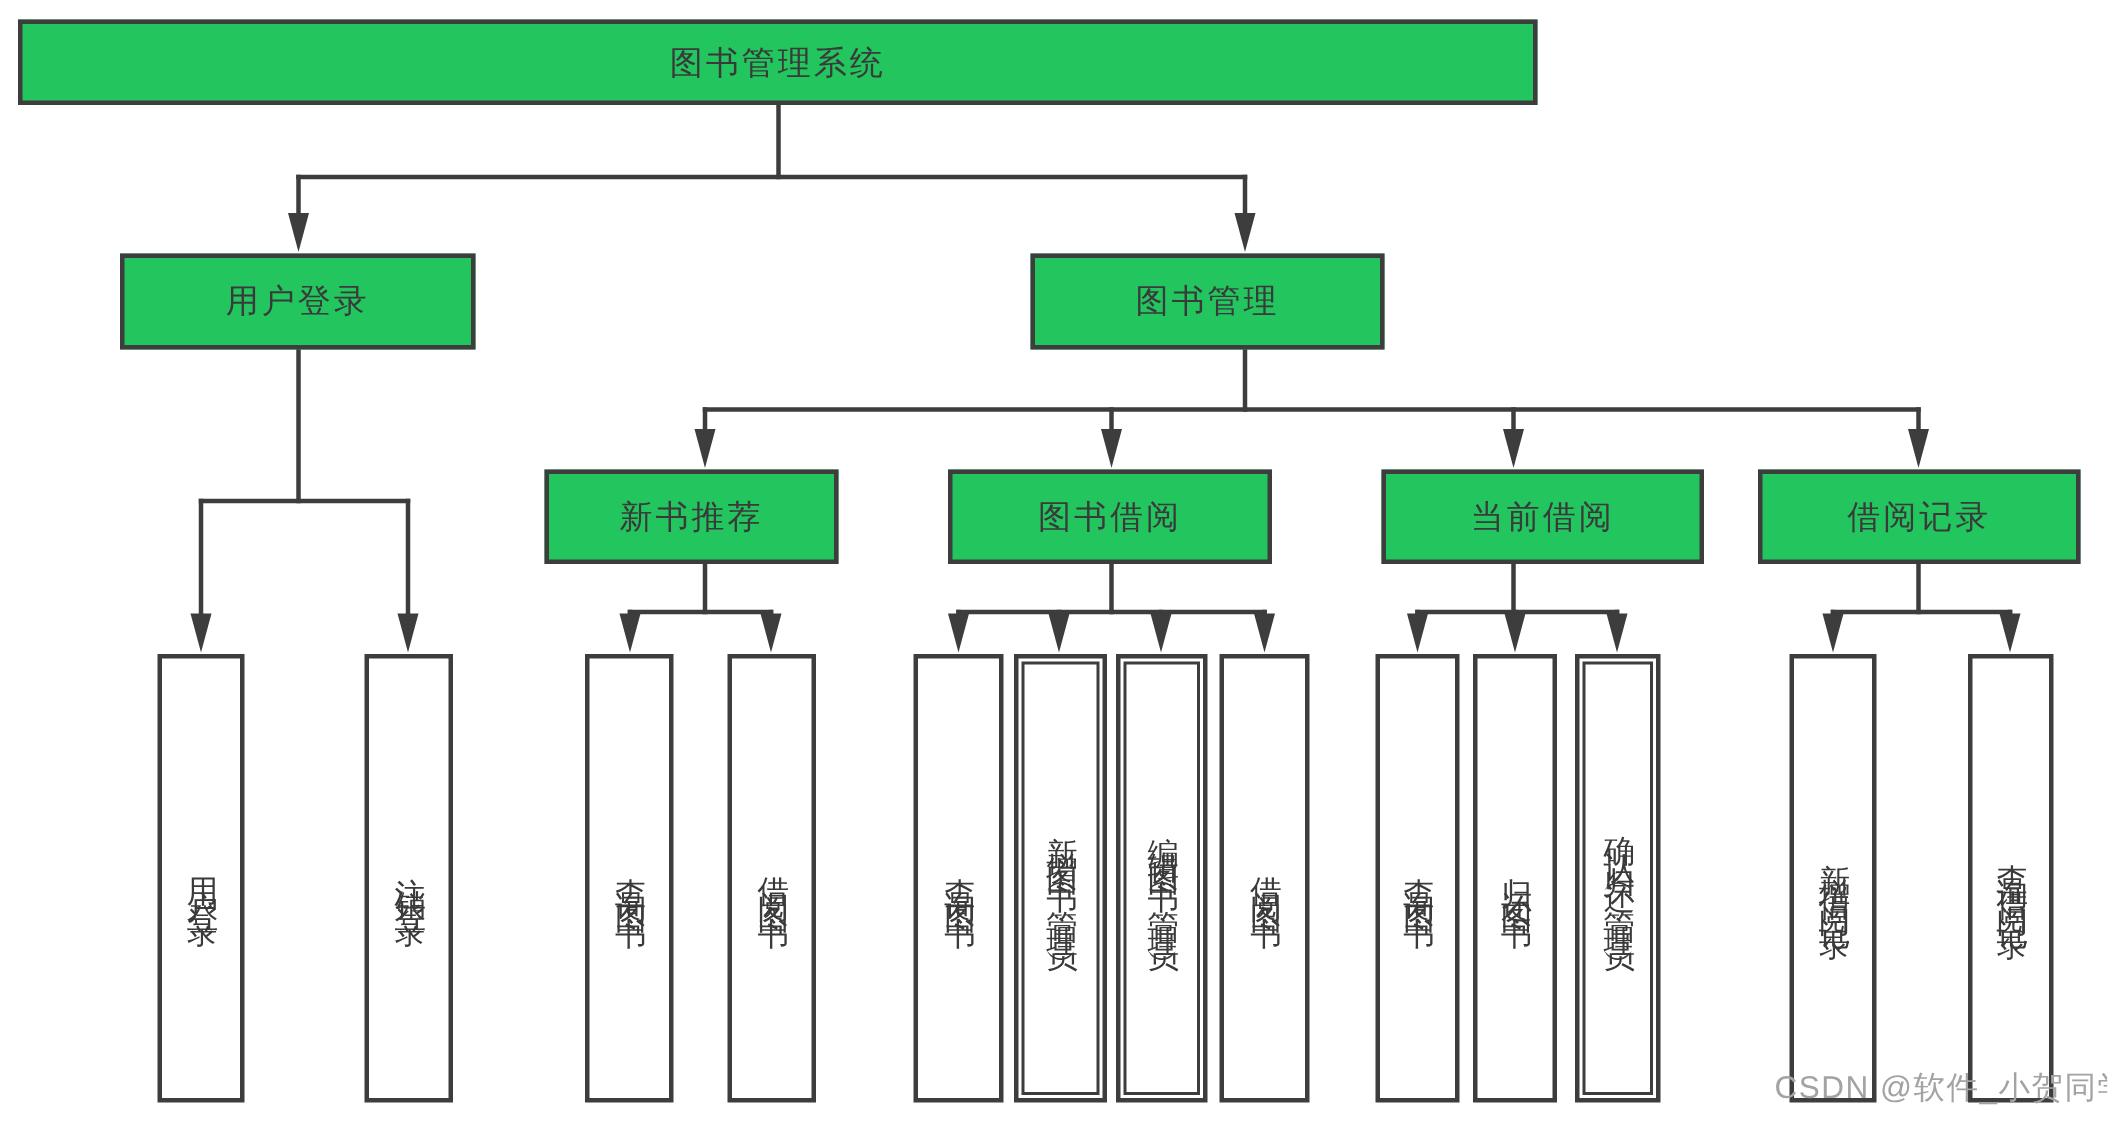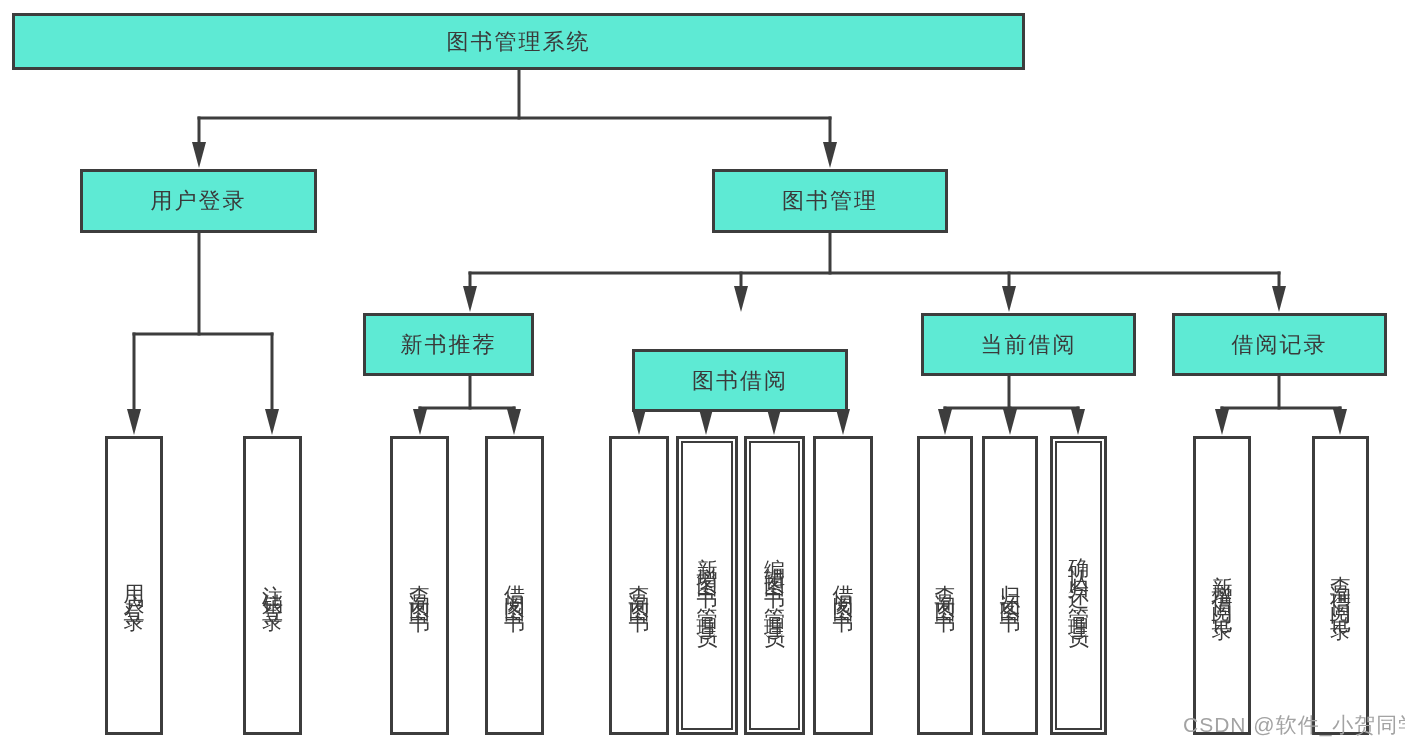--- a/index.html
+++ b/index.html
@@ -3,21 +3,21 @@
 <meta charset="utf-8">
 <style>
   html,body{margin:0;padding:0;background:#fff;}
   #canvas{
     position:relative;width:1405px;height:747px;background:#ffffff;overflow:hidden;
     font-family:"Liberation Sans","DejaVu Sans",sans-serif;
   }
   #wires{position:absolute;left:0;top:0;z-index:1;}
   .hbox{
     position:absolute;box-sizing:border-box;z-index:2;
-    border:3px solid #3d3d3d;background:#5eead4;
+    border:3px solid #3d3d3d;background:#22c55e;
     display:flex;align-items:center;justify-content:center;
     font-size:22px;letter-spacing:2px;color:#3a3a3a;
   }
   .leaf{
     position:absolute;box-sizing:border-box;z-index:2;top:436px;height:299px;
     border:3px solid #3d3d3d;background:#ffffff;
     display:flex;align-items:center;justify-content:center;
     writing-mode:vertical-rl;
     font-size:21px;letter-spacing:9px;color:#3a3a3a;
   }
@@ -97,24 +97,24 @@
       <polygon points="1003,409 1017,409 1010,435"></polygon>
       <polygon points="1071,409 1085,409 1078,435"></polygon>
       <polygon points="1215,409 1229,409 1222,435"></polygon>
       <polygon points="1333,409 1347,409 1340,435"></polygon>
     </g>
   </svg>
 
   <div class="hbox" style="left:12px;top:13px;width:1013px;height:57px;">图书管理系统</div>
 
   <div class="hbox" style="left:80px;top:169px;width:237px;height:64px;">用户登录</div>
-  <div class="hbox" style="left:712px;top:169px;width:236px;height:64px;">图书管理</div>
+  <div class="hbox" style="left:687px;top:169px;width:236px;height:64px;">图书管理</div>
 
-  <div class="hbox" style="left:363px;top:313px;width:171px;height:63px;">新书推荐</div>
-  <div class="hbox" style="left:632px;top:313px;width:216px;height:63px;margin-top:36px;">图书借阅</div>
+  <div class="hbox" style="left:363px;top:313px;width:196px;height:63px;">新书推荐</div>
+  <div class="hbox" style="left:632px;top:313px;width:216px;height:63px;">图书借阅</div>
   <div class="hbox" style="left:902px;top:313px;width:215px;height:63px;margin-left:19px;">当前借阅</div>
   <div class="hbox" style="left:1172px;top:313px;width:215px;height:63px;">借阅记录</div>
 
   <div class="leaf" style="left:105px;width:58px;">用户登录</div>
   <div class="leaf" style="left:243px;width:59px;">注销登录</div>
 
   <div class="leaf" style="left:390px;width:59px;">查询图书</div>
   <div class="leaf" style="left:485px;width:59px;">借阅图书</div>
 
   <div class="leaf" style="left:609px;width:60px;">查询图书</div>

